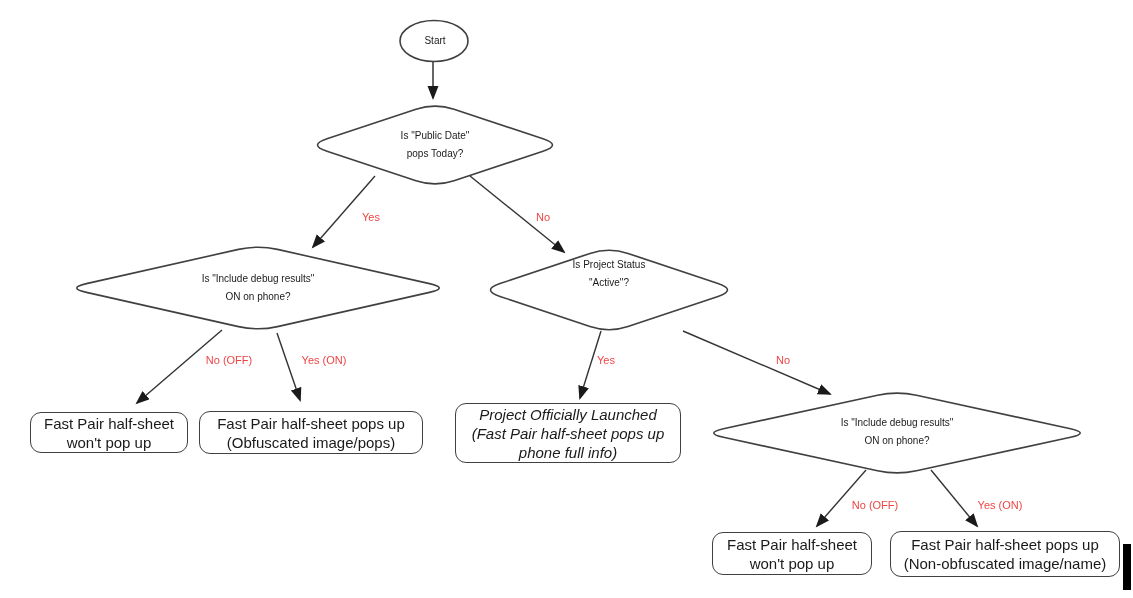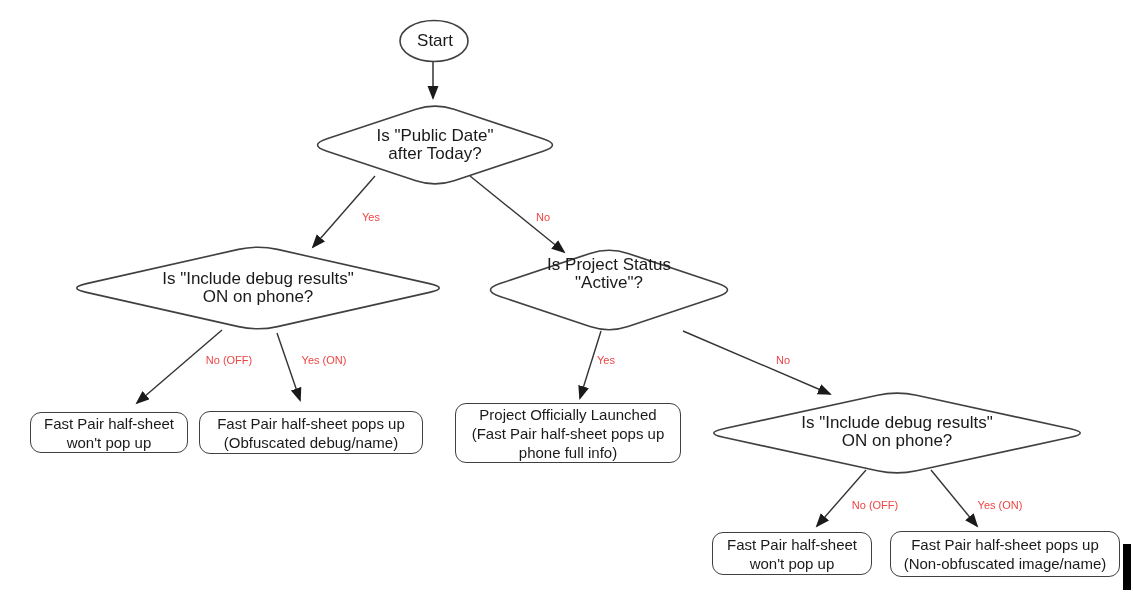--- a/index.html
+++ b/index.html
@@ -18,21 +18,21 @@
   }
   #shapes {
     position: absolute;
     left: 0;
     top: 0;
   }
   .node-label {
     position: absolute;
     transform: translate(-50%, -50%);
     text-align: center;
-    font-size: 17px;
+    font-size: 10px;
     line-height: 18px;
     white-space: nowrap;
     color: #1a1a1a;
   }
   .node-label span { display: block; }
   .outcome-box {
     position: absolute;
     box-sizing: border-box;
     border: 1.6px solid #404040;
     border-radius: 11px;
@@ -88,44 +88,44 @@
     <line x1="866" y1="470" x2="817" y2="526" stroke="#333333" stroke-width="1.4" marker-end="url(#arrowhead)"></line>
     <line x1="931" y1="470" x2="977" y2="526" stroke="#333333" stroke-width="1.4" marker-end="url(#arrowhead)"></line>
   </svg>
 
   <div class="node-label" style="left:435px; top:41px;">
     <span>Start</span>
   </div>
 
   <div class="node-label" style="left:435px; top:145px;">
     <span>Is "Public Date"</span>
-    <span>after Today?</span>
+    <span>pops Today?</span>
   </div>
   <div class="node-label" style="left:258px; top:288px;">
     <span>Is "Include debug results"</span>
     <span>ON on phone?</span>
   </div>
   <div class="node-label" style="left:609px; top:274px;">
     <span>Is Project Status</span>
     <span>"Active"?</span>
   </div>
   <div class="node-label" style="left:897px; top:432px;">
     <span>Is "Include debug results"</span>
     <span>ON on phone?</span>
   </div>
 
   <div class="outcome-box" style="left:30px; top:412px; width:158px; height:41px;">
     <span>Fast Pair half-sheet</span>
     <span>won't pop up</span>
   </div>
   <div class="outcome-box" style="left:199px; top:411px; width:224px; height:43px;">
     <span>Fast Pair half-sheet pops up</span>
-    <span>(Obfuscated debug/name)</span>
+    <span>(Obfuscated image/pops)</span>
   </div>
-  <div class="outcome-box" style="left:455px; top:403px; width:226px; height:60px;">
+  <div class="outcome-box" style="left:455px; top:403px; width:226px; height:60px;font-style:italic;">
     <span>Project Officially Launched</span>
     <span>(Fast Pair half-sheet pops up</span>
     <span>phone full info)</span>
   </div>
   <div class="outcome-box" style="left:712px; top:532px; width:160px; height:43px;">
     <span>Fast Pair half-sheet</span>
     <span>won't pop up</span>
   </div>
   <div class="outcome-box" style="left:890px; top:531px; width:230px; height:46px;">
     <span>Fast Pair half-sheet pops up</span>

